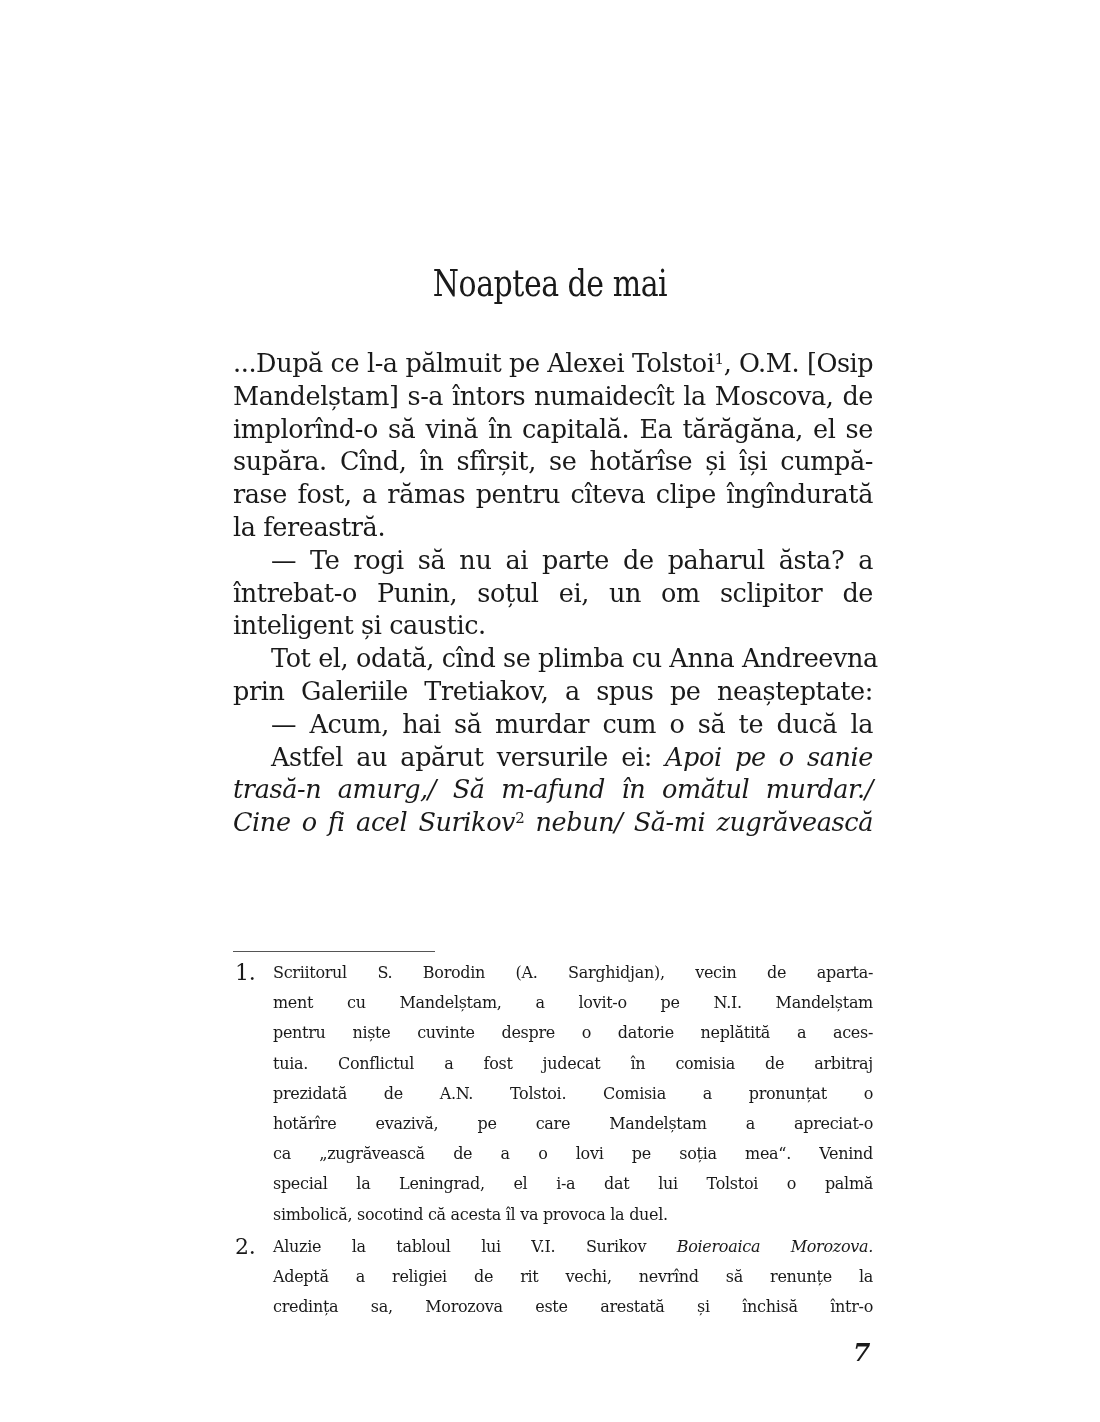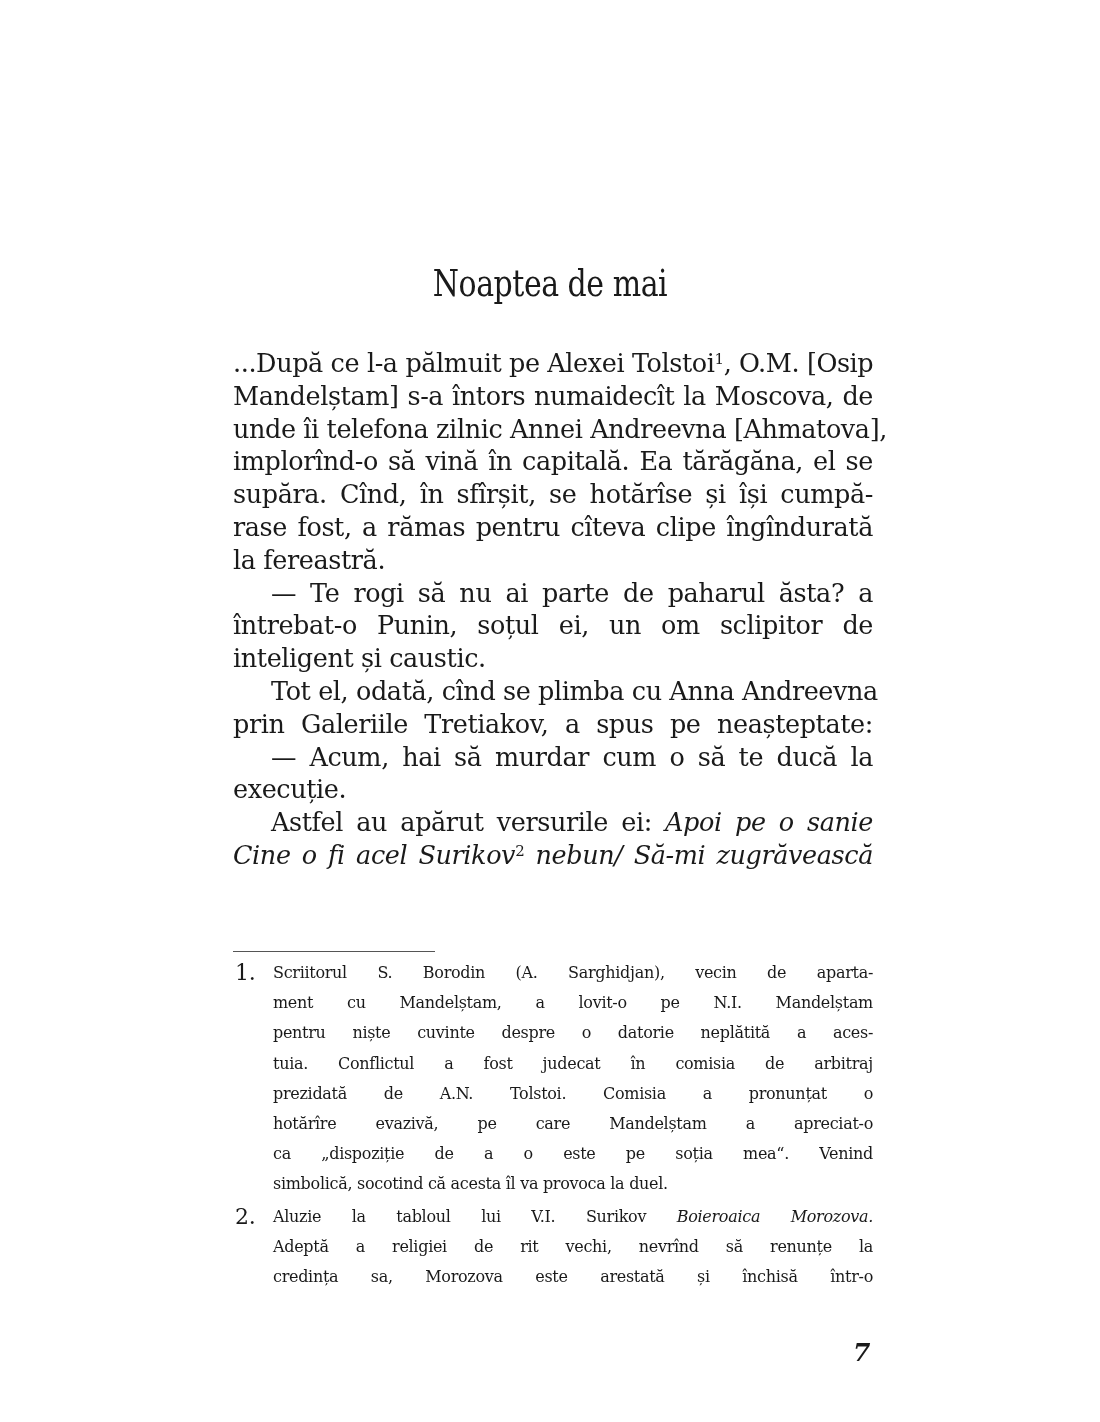--- a/index.html
+++ b/index.html
@@ -93,48 +93,48 @@
     }
   </style>
 </head>
 <body>
 
 <h1 class="page-title">Noaptea de mai</h1>
 
 <div class="body-text">
   <span class="line"><span>...După ce l-a pălmuit pe Alexei Tolstoi</span><sup>1</sup><span>, O.M. [Osip</span></span>
   <span class="line">Mandelștam] s-a întors numaidecît la Moscova, de</span>
-  <span class="line">unde îi telefona zilnic Annei Andreevna [Ahmatova],</span>
   <span class="line">implorînd-o să vină în capitală. Ea tărăgăna, el se</span>
   <span class="line">supăra. Cînd, în sfîrșit, se hotărîse și își cumpă-</span>
   <span class="line">rase fost, a rămas pentru cîteva clipe îngîndurată</span>
   <span class="line last">la fereastră.</span>
   <span class="line indent">— Te rogi să nu ai parte de paharul ăsta? a</span>
   <span class="line">întrebat-o Punin, soțul ei, un om sclipitor de</span>
   <span class="line last">inteligent și caustic.</span>
   <span class="line indent">Tot el, odată, cînd se plimba cu Anna Andreevna</span>
   <span class="line">prin Galeriile Tretiakov, a spus pe neașteptate:</span>
   <span class="line indent">— Acum, hai să murdar cum o să te ducă la</span>
-  <span class="line last">execuție.</span>
   <span class="line indent"><span>Astfel au apărut versurile ei: </span><em>Apoi pe o sanie</em></span>
+  <span class="line"><em>trasă-n amurg,/ Să m-afund în omătul murdar./</em></span>
   <span class="line"><em>Cine o fi acel Surikov</em><sup>2</sup><em> nebun/ Să-mi zugrăvească</em></span>
 </div>
 
 <div class="footnote-rule"></div>
 
 <div class="footnotes">
   <div class="fn">
     <span class="fn-num">1.</span>
     <span class="line">Scriitorul S. Borodin (A. Sarghidjan), vecin de aparta-</span>
     <span class="line">ment cu Mandelștam, a lovit-o pe N.I. Mandelștam</span>
     <span class="line">pentru niște cuvinte despre o datorie neplătită a aces-</span>
     <span class="line">tuia. Conflictul a fost judecat în comisia de arbitraj</span>
     <span class="line">prezidată de A.N. Tolstoi. Comisia a pronunțat o</span>
     <span class="line">hotărîre evazivă, pe care Mandelștam a apreciat-o</span>
-    <span class="line">ca „dispoziție de a o este pe soția mea“. Venind</span>
+    <span class="line">ca „zugrăvească de a o lovi pe soția mea“. Venind</span>
+    <span class="line">special la Leningrad, el i-a dat lui Tolstoi o palmă</span>
     <span class="line last">simbolică, socotind că acesta îl va provoca la duel.</span>
   </div>
   <div class="fn">
     <span class="fn-num">2.</span>
     <span class="line"><span>Aluzie la tabloul lui V.I. Surikov </span><em>Boieroaica Morozova.</em></span>
     <span class="line">Adeptă a religiei de rit vechi, nevrînd să renunțe la</span>
     <span class="line">credința sa, Morozova este arestată și închisă într-o</span>
   </div>
 </div>
 

